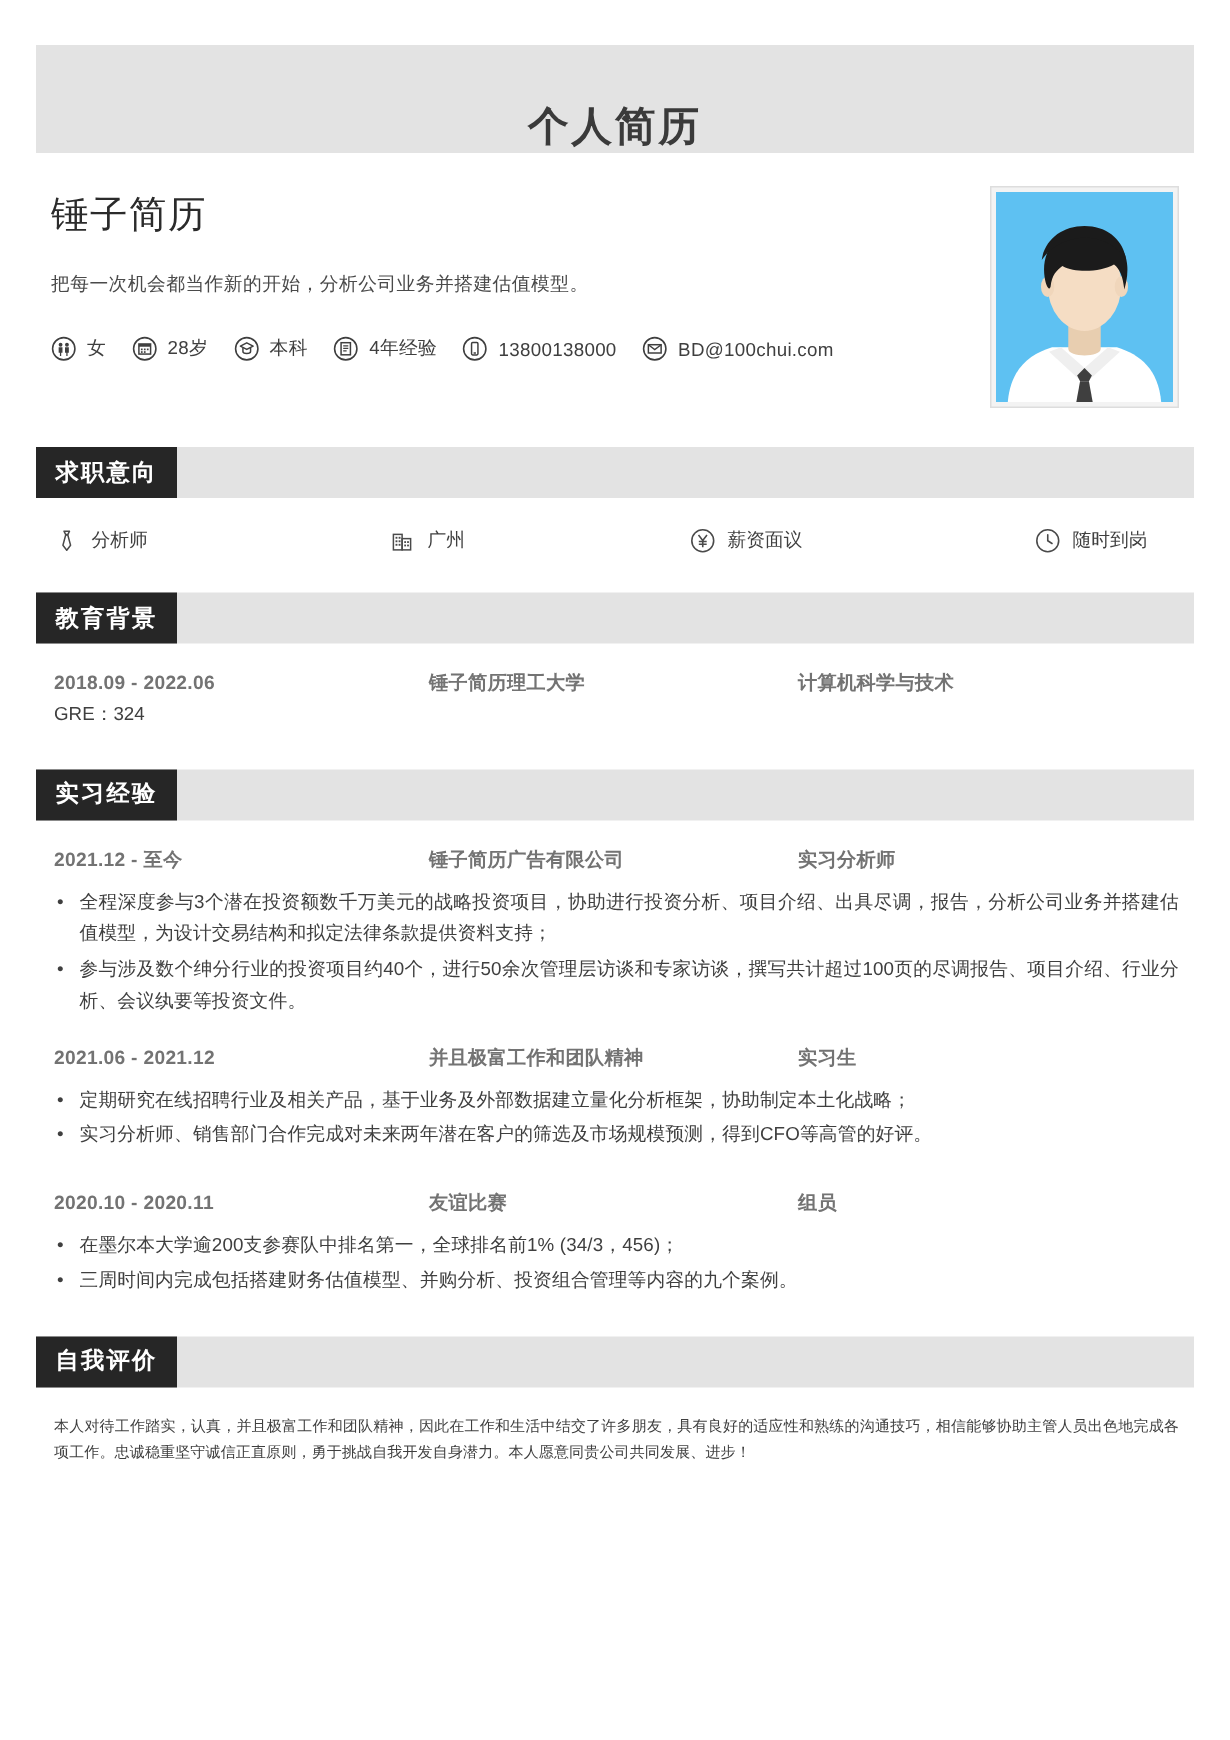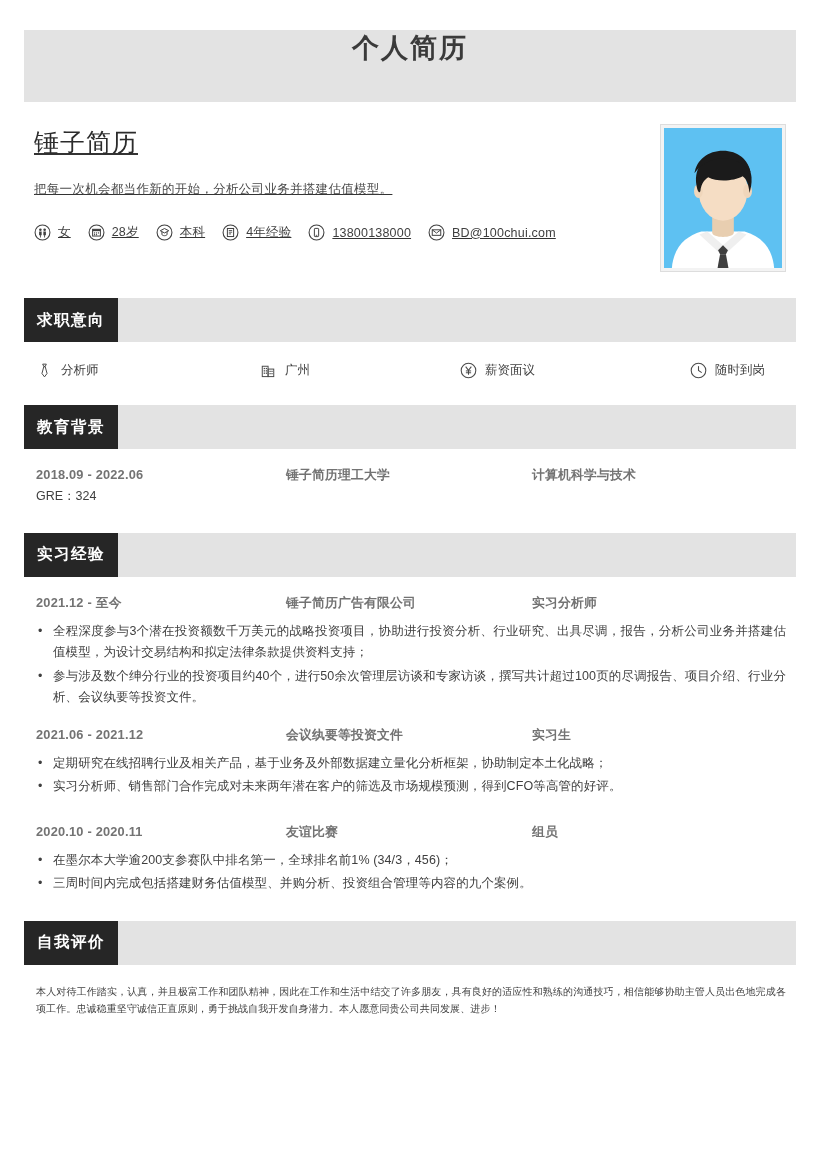--- a/index.html
+++ b/index.html
@@ -21,37 +21,36 @@
     background: #ffffff;
     box-sizing: border-box;
     padding: 30px 24px 0 24px;
   }
 
   
   .title-banner {
     height: 72px;
     background: #e3e3e3;
     display: flex;
-    align-items: flex-start;
+    align-items: flex-end;
     justify-content: center;
   }
   .title-banner .title-text {
     font-size: 27px;
     font-weight: bold;
     color: #3a3a3a;
     letter-spacing: 2px;
   }
 
   
   .profile {
     display: flex;
     justify-content: space-between;
     align-items: flex-start;
     padding: 22px 10px 0 10px;
-    text-decoration: underline;
   }
   .profile-left { flex: 1; padding-top: 2px; }
   .person-name {
     font-size: 25px;
     font-weight: normal;
     color: #2b2b2b;
     margin: 0 0 22px 0;
     letter-spacing: 1px;
   }
   .tagline {
@@ -90,21 +89,21 @@
   .photo-inner {
     width: 100%;
     height: 100%;
     overflow: hidden;
     position: relative;
   }
 
   
   .section { margin-top: 26px; }
   .sec-head {
-    height: 44px;
+    height: 34px;
     background: #e3e3e3;
     display: flex;
     align-items: stretch;
   }
   .sec-head .sec-label {
     background: #262626;
     color: #ffffff;
     font-size: 15.5px;
     font-weight: bold;
     letter-spacing: 1.5px;
@@ -388,29 +387,29 @@
     </div>
     <div class="entries">
 
       <div class="entry">
         <div class="entry-head">
           <div class="col-date">2021.12 - 至今</div>
           <div class="col-org">锤子简历广告有限公司</div>
           <div class="col-role">实习分析师</div>
         </div>
         <ul class="bullets">
-          <li>全程深度参与3个潜在投资额数千万美元的战略投资项目，协助进行投资分析、行业研究、出具尽调，报告，分析公司业务并搭建估值模型，为设计交易结构和拟定法律条款提供资料支持；</li>
+          <li>全程深度参与3个潜在投资额数千万美元的战略投资项目，协助进行投资分析、项目介绍、出具尽调，报告，分析公司业务并搭建估值模型，为设计交易结构和拟定法律条款提供资料支持；</li>
           <li>参与涉及数个绅分行业的投资项目约40个，进行50余次管理层访谈和专家访谈，撰写共计超过100页的尽调报告、项目介绍、行业分析、会议纨要等投资文件。</li>
         </ul>
       </div>
 
       <div class="entry">
         <div class="entry-head">
           <div class="col-date">2021.06 - 2021.12</div>
-          <div class="col-org">会议纨要等投资文件</div>
+          <div class="col-org">并且极富工作和团队精神</div>
           <div class="col-role">实习生</div>
         </div>
         <ul class="bullets">
           <li>定期研究在线招聘行业及相关产品，基于业务及外部数据建立量化分析框架，协助制定本土化战略；</li>
           <li>实习分析师、销售部门合作完成对未来两年潜在客户的筛选及市场规模预测，得到CFO等高管的好评。</li>
         </ul>
       </div>
 
     </div>
   </div>

